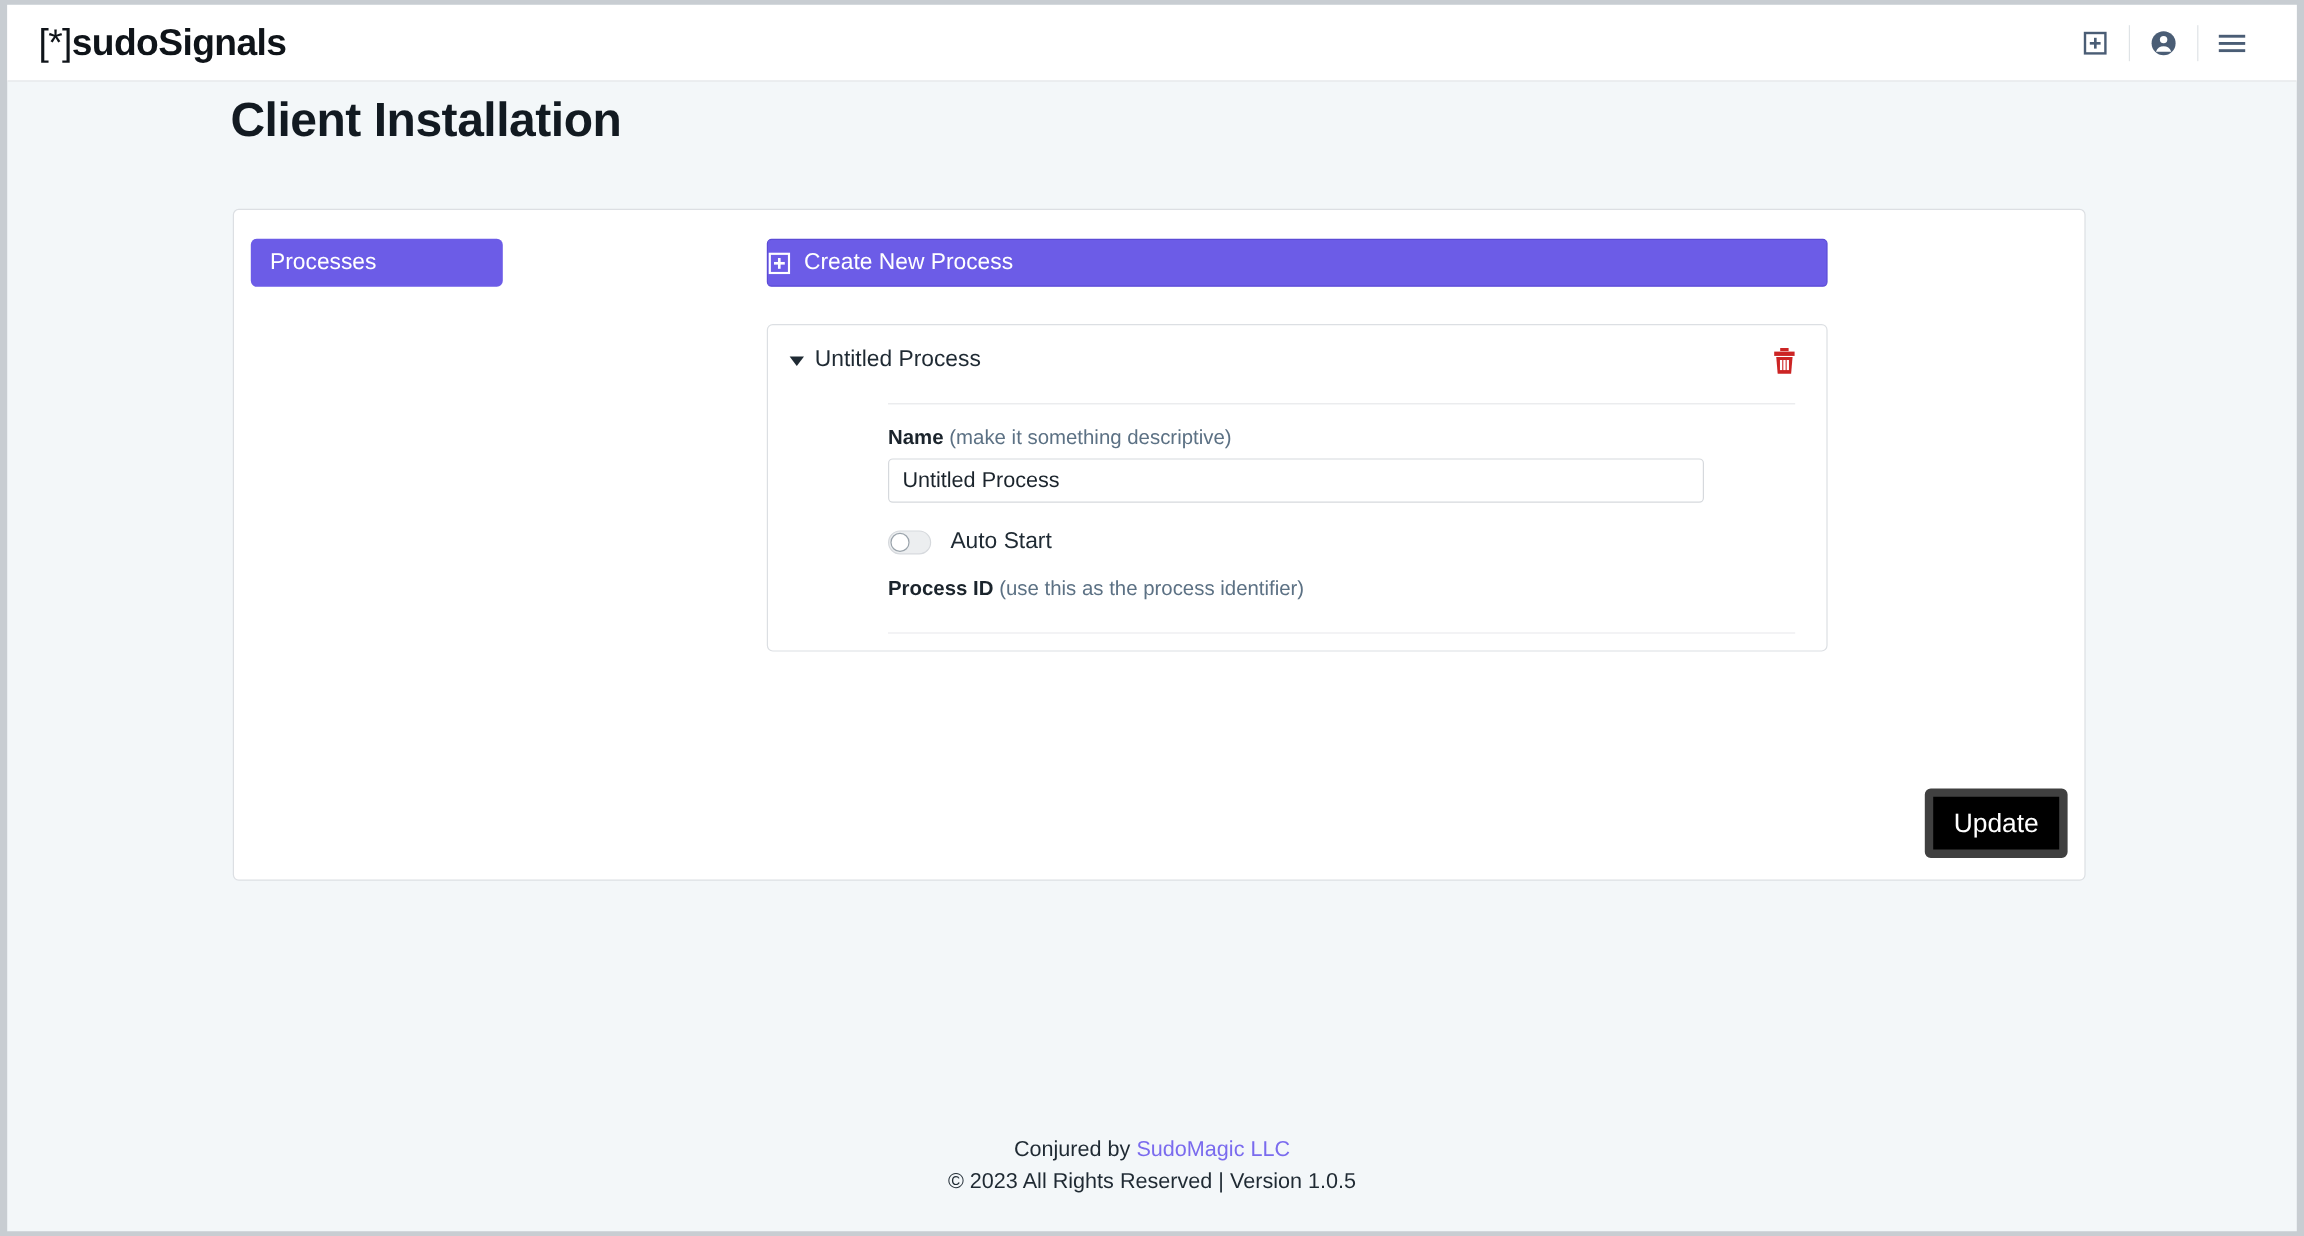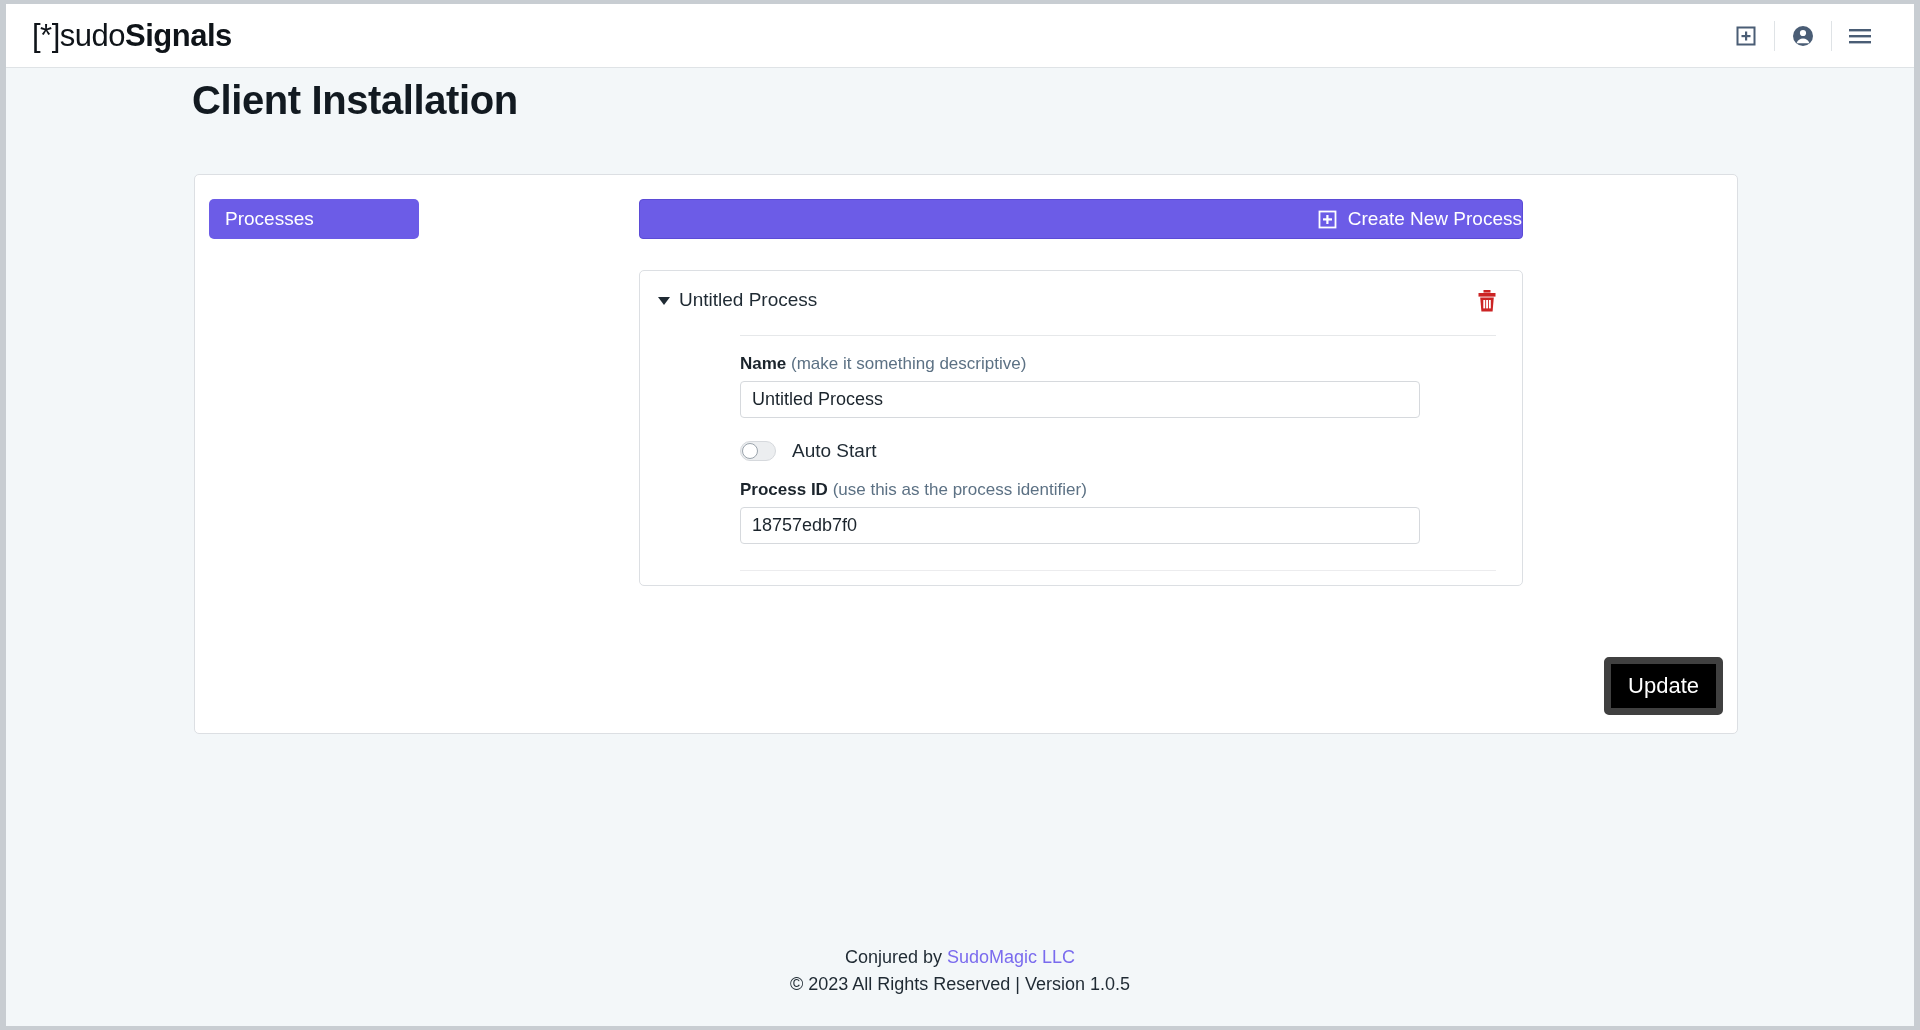--- a/index.html
+++ b/index.html
@@ -36,21 +36,21 @@
   .brand {
     display: flex;
     align-items: center;
     font-size: 31px;
     color: #0f1419;
     letter-spacing: -0.5px;
     line-height: 1;
     white-space: nowrap;
   }
   .brand .bracket { font-weight: 400; }
-  .brand .light { font-weight: 400; text-align: right; }
+  .brand .light { font-weight: 700; text-align: right; }
   .brand .bold { font-weight: 700; }
 
   .header-icons {
     display: flex;
     align-items: center;
     height: 100%;
   }
   .hicon {
     width: 56px;
     height: 40px;
@@ -119,21 +119,21 @@
   
   .content {
     position: absolute;
     top: 24px;
     left: 444px;
     width: 884px;
   }
   .create-btn {
     display: flex;
     align-items: center;
-    justify-content: flex-end;
+    justify-content: flex-start;
     gap: 11px;
     width: 884px;
     height: 40px;
     background: #6c5ce7;
     border: 1px solid #5b4bd6;
     border-radius: 4px;
     color: #ffffff;
     font-size: 19px;
     cursor: pointer;
   }
@@ -368,21 +368,20 @@
               <div class="toggle">
                 <span class="knob"></span>
               </div>
               <div class="toggle-label">Auto Start</div>
             </div>
 
             <div class="field-label">
               <span>Process ID</span>
               <span class="hint">(use this as the process identifier)</span>
             </div>
-            <input class="text-input" type="text" value="18757edb7f0" style="">
           </div>
 
           <div class="bottom-rule"></div>
         </div>
       </div>
 
       <button class="update-btn">Update</button>
     </div>
   </div>
 

